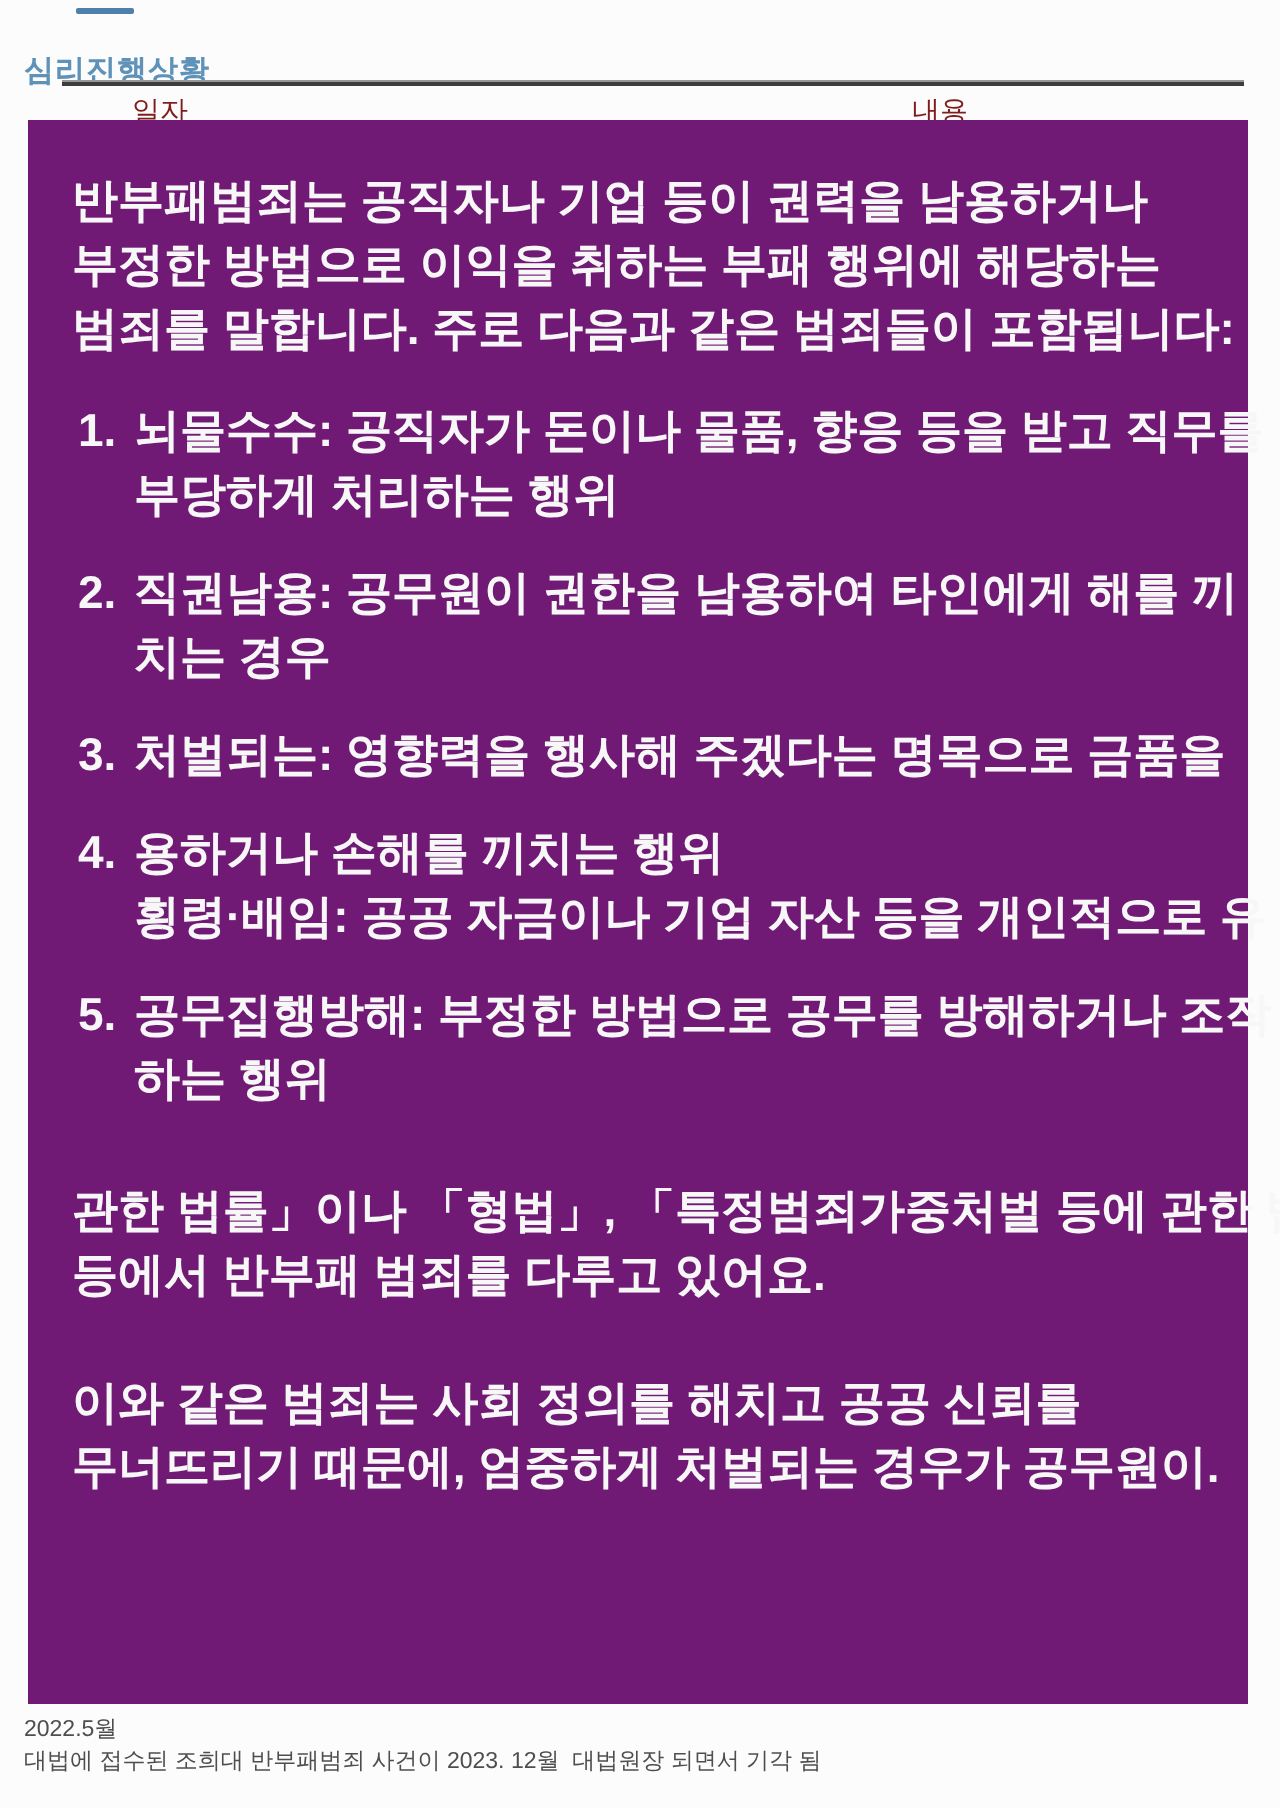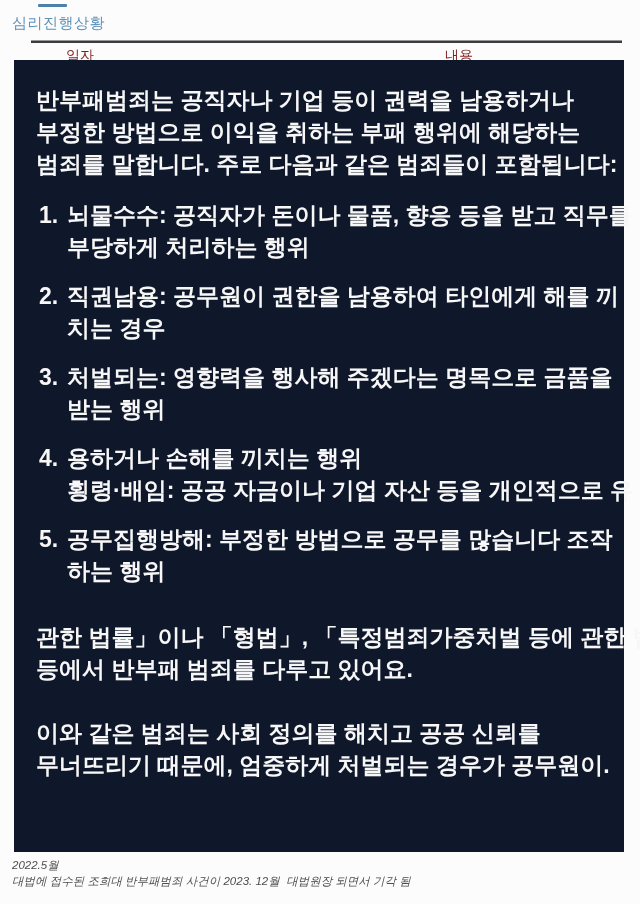--- a/index.html
+++ b/index.html
@@ -11,65 +11,65 @@
   }
   .page { position: relative; width: 640px; height: 904px; }
 
   
   .accent-dash {
     position: absolute; left: 38px; top: 4px;
     width: 29px; height: 3px; border-radius: 1px;
     background: #4d80ac;
   }
   .page-title {
-    position: absolute; left: 12px; top: 15px;
+    position: absolute; left: 12px; top: 28px;
     font-size: 15px; line-height: 16px;
-    color: #5e92b8; font-weight: 400;
+    color: #5e92b8; font-weight: 700;
     letter-spacing: 0.5px;
     white-space: pre;
   }
   .header-rule {
     position: absolute; left: 31px; top: 40px;
     width: 591px; height: 3px;
     background: linear-gradient(to bottom, #979797 33%, #3d3d3d 33%);
   }
   .col-label {
     position: absolute; top: 48px;
     font-size: 14px; line-height: 15px;
     color: #7f1d1d; white-space: pre;
     z-index: 1;
   }
   .col-label.date    { left: 66px; }
-  .col-label.content { left: 445px; }
+  .col-label.content { left: 456px; }
 
   
   .img-panel {
     position: absolute; left: 14px; top: 60px;
     width: 610px; height: 792px;
-    background: #0f172a;
+    background: #701a75;
     z-index: 2;
     padding: 24px 30px 0 22px;
     color: #f7f7f7;
     font-weight: bold;
     font-size: 23px; line-height: 32px;
   }
   .line { white-space: pre; }
   .para1 { margin-bottom: 19px; }
   .list-item { display: flex; padding-left: 3px; margin-bottom: 17px; }
   .list-item .num { width: 28px; flex: 0 0 28px; }
   .list-item.last { margin-bottom: 34px; }
   .para2 { margin-bottom: 32px; }
 
   
   .caption {
     position: absolute; left: 12px; top: 857px;
     font-size: 11.5px; line-height: 16px;
     color: #4e4e4e; font-weight: 400;
   }
-  .caption .cap-line { white-space: pre; font-style: italic; }
+  .caption .cap-line { white-space: pre; }
 </style>
 </head>
 <body>
 
 <div class="page">
 
   <div class="accent-dash"></div>
   <div class="page-title">심리진행상황</div>
   <div class="header-rule"></div>
 
@@ -97,36 +97,35 @@
       <div>
         <div class="line">직권남용: 공무원이 권한을 남용하여 타인에게 해를 끼</div>
         <div class="line">치는 경우</div>
       </div>
     </div>
 
     <div class="list-item">
       <div class="num">3.</div>
       <div>
         <div class="line">처벌되는: 영향력을 행사해 주겠다는 명목으로 금품을</div>
-        <div class="line">받는 행위</div>
       </div>
     </div>
 
     <div class="list-item">
       <div class="num">4.</div>
       <div>
         <div class="line">용하거나 손해를 끼치는 행위</div>
         <div class="line">횡령·배임: 공공 자금이나 기업 자산 등을 개인적으로 유</div>
       </div>
     </div>
 
     <div class="list-item last">
       <div class="num">5.</div>
       <div>
-        <div class="line">공무집행방해: 부정한 방법으로 공무를 많습니다 조작</div>
+        <div class="line">공무집행방해: 부정한 방법으로 공무를 방해하거나 조작</div>
         <div class="line">하는 행위</div>
       </div>
     </div>
 
     <div class="para2">
       <div class="line">관한 법률」이나 「형법」, 「특정범죄가중처벌 등에 관한 법률」</div>
       <div class="line">등에서 반부패 범죄를 다루고 있어요.</div>
     </div>
 
     <div class="para3">

